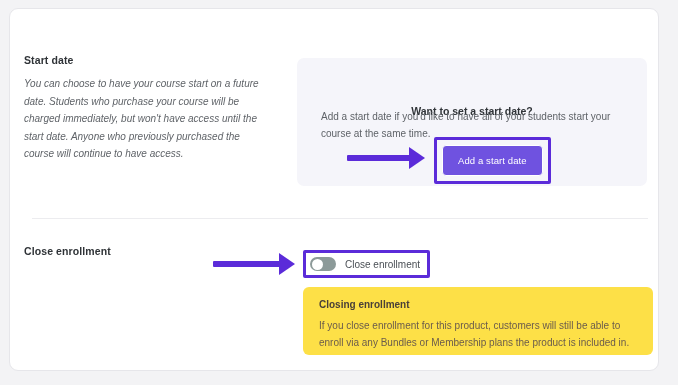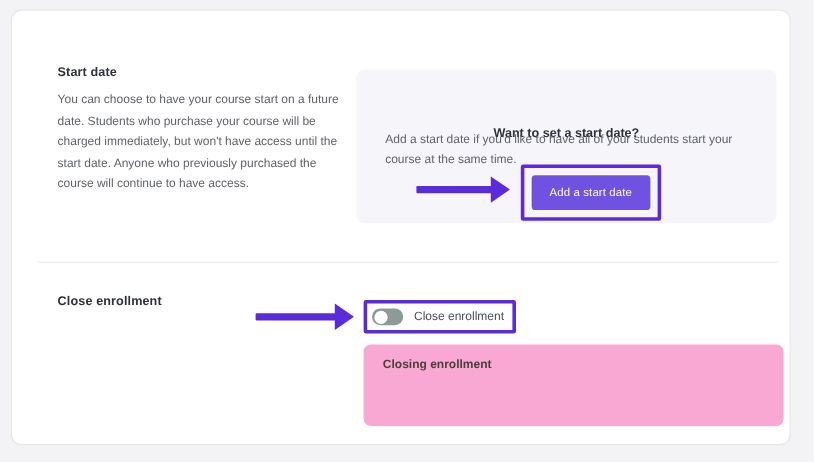--- a/index.html
+++ b/index.html
@@ -49,37 +49,38 @@
   .section {
     position: absolute;
     left: 0;
     width: 100%;
   }
   .section-start { top: 45px; }
   .section-close { top: 236px; }
 
   .col-left {
     position: absolute;
-    left: 38px;
+    left: 14px;
     width: 235px;
   }
 
   .sub-title {
     font-size: 10.5px;
     font-weight: bold;
     color: #2f3337;
     margin: 0 0 9px 0;
     letter-spacing: 0.1px;
   }
 
   .body-text {
     font-size: 10px;
     line-height: 17.5px;
     color: #5f6368;
     margin: 0;
+    font-style: italic;
   }
 
   
   .divider {
     position: absolute;
     left: 22px;
     top: 209px;
     width: 616px;
     height: 1px;
     background: #ececef;
@@ -218,21 +219,21 @@
     white-space: nowrap;
   }
 
   
   .notice {
     position: absolute;
     left: 293px;
     top: 278px;
     width: 350px;
     height: 68px;
-    background: #f9a8d4;
+    background: #fde047;
     border-radius: 6px;
     box-sizing: border-box;
     padding: 12px 18px 0 16px;
   }
   .notice-title {
     font-size: 10px;
     font-weight: bold;
     color: #4a4038;
     margin: 0 0 7px 0;
   }
@@ -286,16 +287,17 @@
 
     <div class="toggle-annot">
       <div class="toggle">
         <div class="knob"></div>
       </div>
       <span class="toggle-label">Close enrollment</span>
     </div>
 
     <div class="notice">
       <p class="notice-title">Closing enrollment</p>
+      <p class="notice-body">If you close enrollment for this product, customers will still be able to enroll via any Bundles or Membership plans the product is included in.</p>
     </div>
 
   </div>
 </div>
 
 </body></html>

